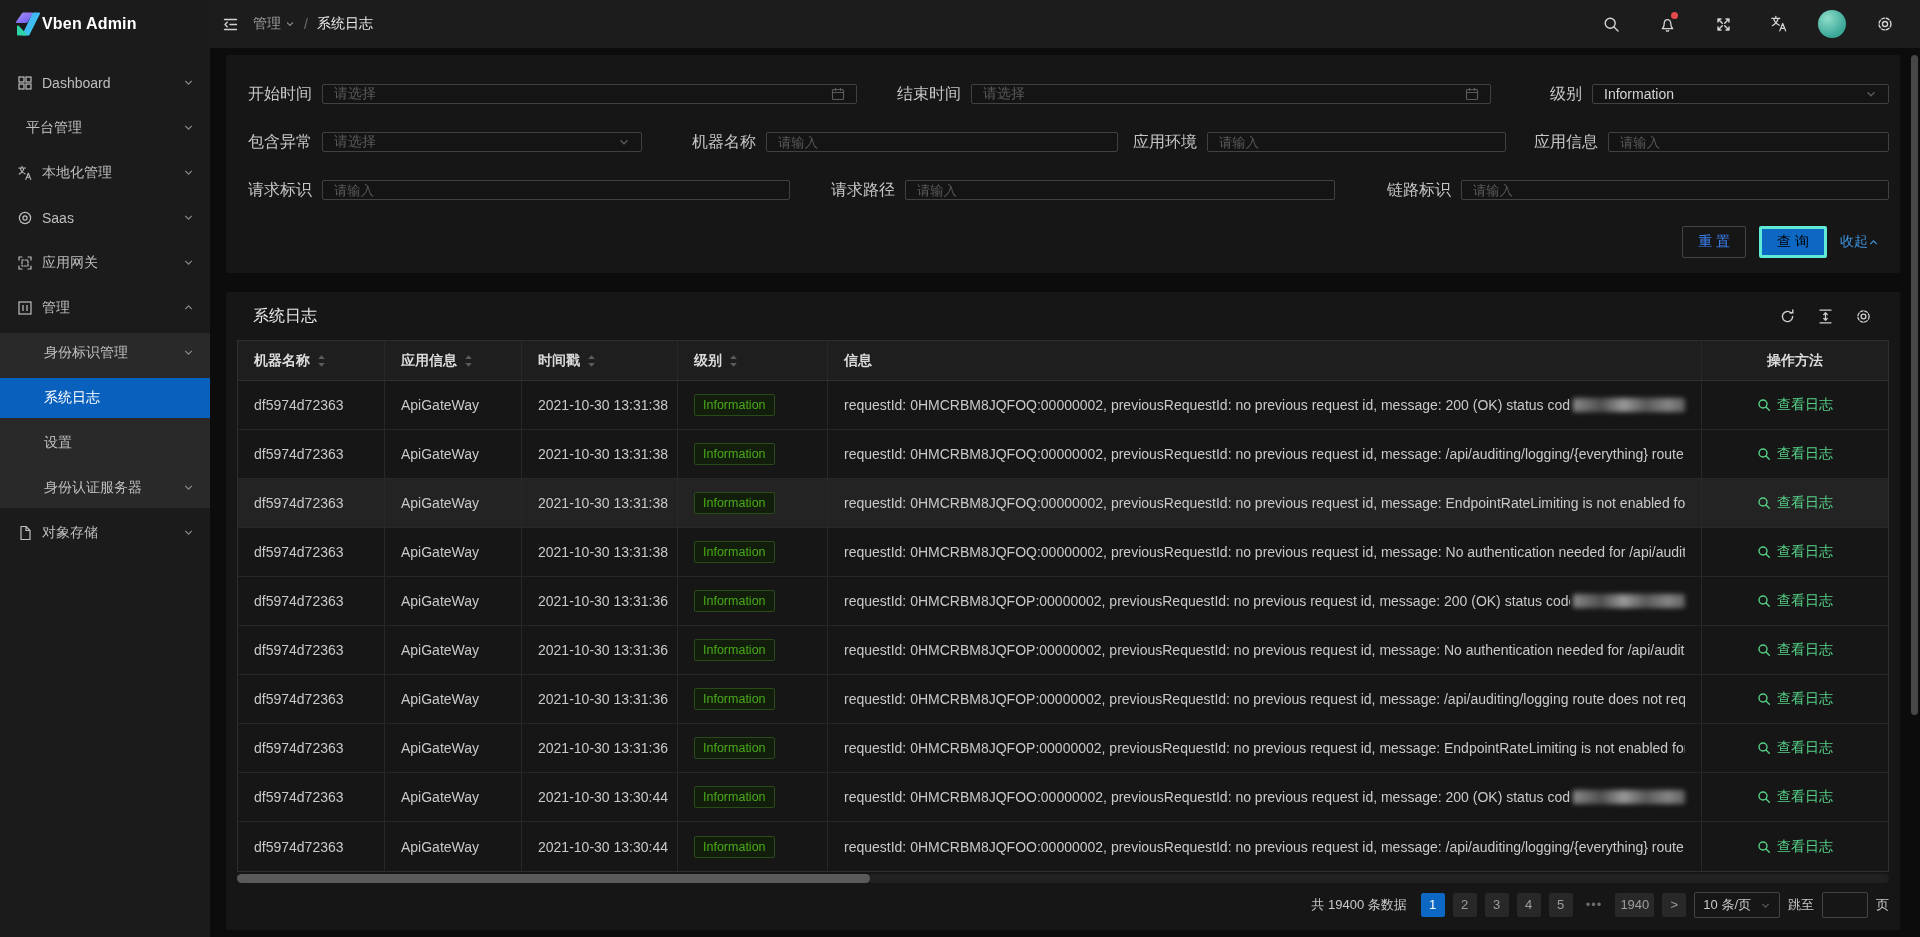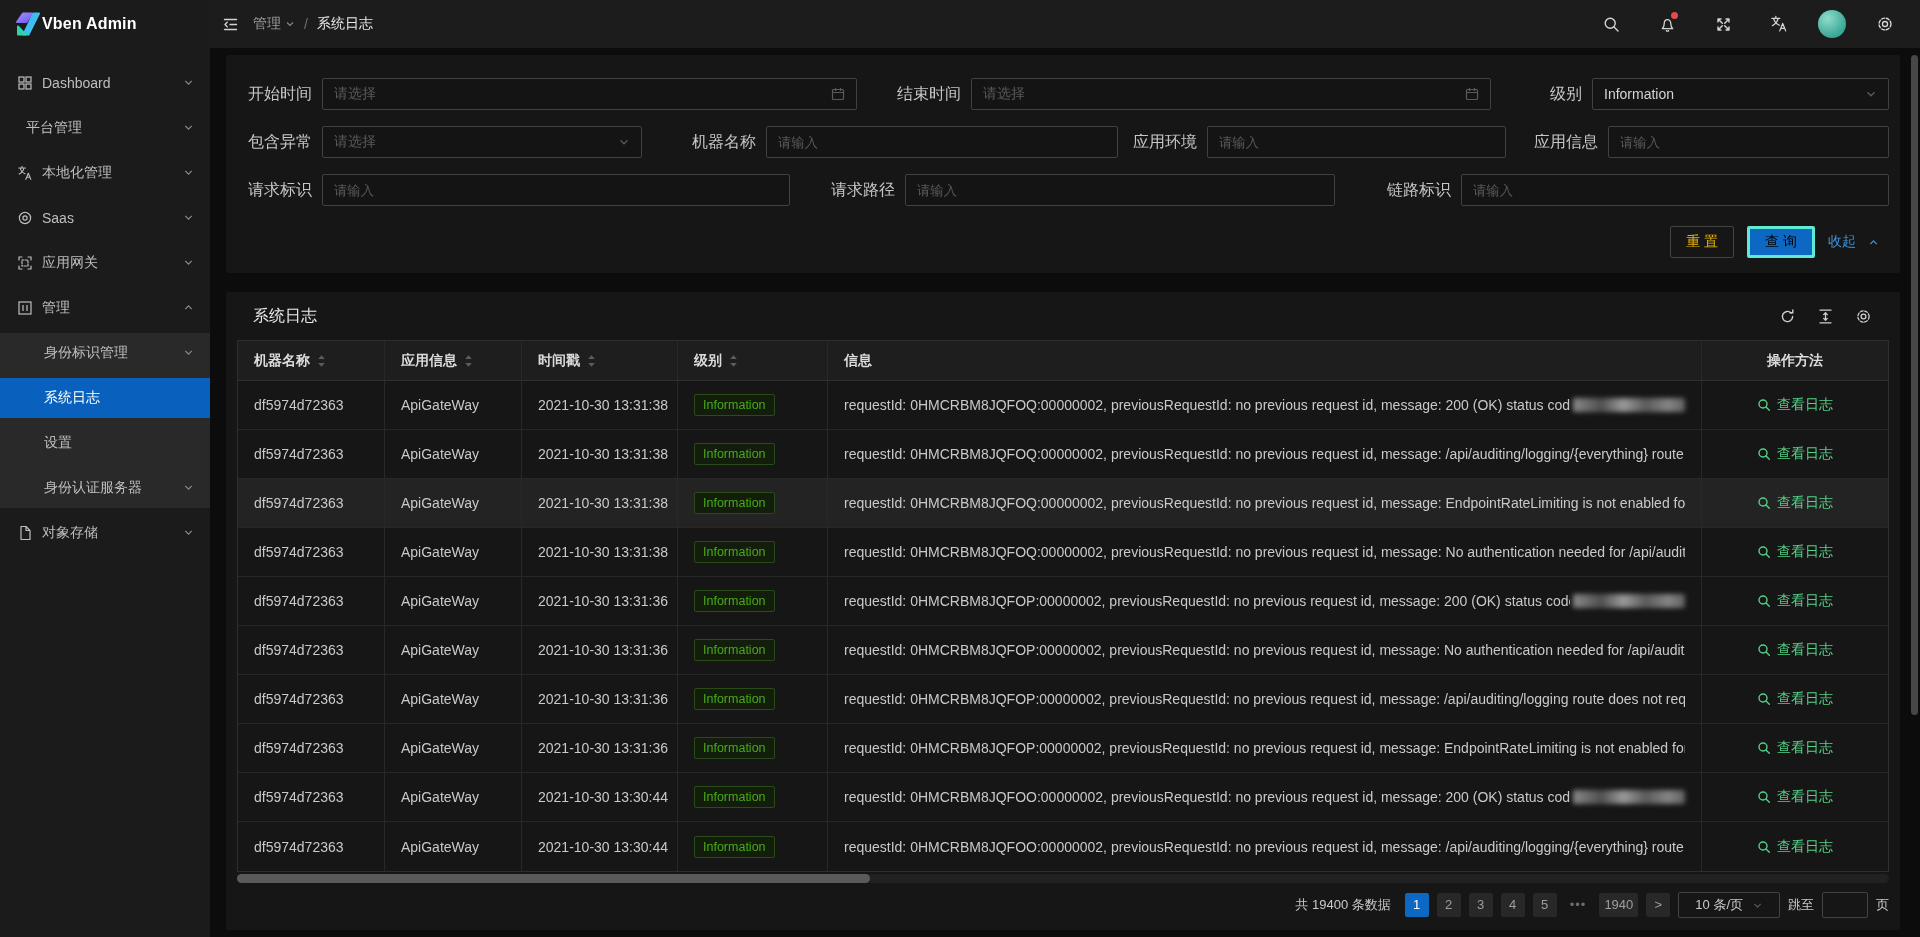--- a/index.html
+++ b/index.html
@@ -35,31 +35,31 @@
   .dot { position:absolute; top:12px; right:6px; width:7px; height:7px; border-radius:50%; background:#e5484d; }
   .avatar { width:28px; height:28px; border-radius:50%; background:radial-gradient(circle at 35% 30%, #8fdcc9, #3aa797 70%); cursor:pointer; flex:none; }
 
   .content { flex:1; position:relative; min-height:0; }
 
   
   .filter-card { position:relative; margin:7px 20px 0 16px; height:218px; background:#161616; border-radius:2px; }
   .field { position:absolute; height:32px; display:flex; align-items:center; }
   .lbl { flex:none; text-align:right; margin-right:10px; color:#c6c6c6; font-size:16px; }
   .lbl.w70 { width:70px; } .lbl.w32 { width:32px; }
-  .ctrl { flex:1; height:32px; background:#141414; border:1px solid #414141; border-radius:2px; display:flex; align-items:center; padding:0 11px; gap:8px; color:#d4d4d4; cursor:text; min-width:0; }
+  .ctrl { flex:1; height:20px; background:#141414; border:1px solid #414141; border-radius:2px; display:flex; align-items:center; padding:0 11px; gap:8px; color:#d4d4d4; cursor:text; min-width:0; }
   .ctrl .ph { color:#595959; flex:1; white-space:nowrap; overflow:hidden; }
   .ctrl .val { color:#d4d4d4; flex:1; }
   .ctrl .sfx { flex:none; display:flex; color:#5a5a5a; }
   input.ctrl { outline:none; }
   input.ctrl::placeholder { color:#595959; }
   .fbtns { position:absolute; top:171px; right:21px; display:flex; align-items:center; gap:13px; }
   .btn { height:32px; padding:0 15px; border-radius:2px; font-size:14px; display:flex; align-items:center; cursor:pointer; white-space:nowrap; }
-  .btn-reset { border:1px solid #434343; color:#eab308; background:transparent; }
+  .btn-reset { border:1px solid #434343; color:#3b82f6; background:transparent; }
   .btn-primary { background:#0c68c3; color:#000000; border:3px solid #5eead4; }
-  .link-collapse { color:#3d93dd; display:flex; align-items:center; gap:12px; cursor:pointer; font-size:14px; }
+  .link-collapse { color:#3d93dd; display:flex; align-items:center; gap:0; cursor:pointer; font-size:14px; }
 
   
   .table-card { margin:19px 20px 0 16px; height:638px; background:#161616; border-radius:2px; display:flex; flex-direction:column; }
   .tc-head { height:48px; flex:none; display:flex; align-items:center; justify-content:space-between; padding:0 28px 0 27px; }
   .tc-title { font-size:16px; color:#eaeaea; }
   .tc-tools { display:flex; align-items:center; gap:21px; color:#cfcfcf; }
   .tool { display:flex; cursor:pointer; }
   .tbl { margin:0 11px; border:1px solid #2e2e2e; }
   .tr { display:flex; height:49px; border-bottom:1px solid #272727; }
   .tr:last-child { border-bottom:none; }
@@ -79,21 +79,21 @@
 
   .hscroll { margin:2px 11px 0; height:9px; background:#212121; border-radius:5px; position:relative; }
   .hthumb { position:absolute; left:0; top:0; height:9px; width:633px; background:#5a5a5a; border-radius:5px; cursor:grab; }
 
   
   .pager { margin-top:9px; padding-right:11px; display:flex; align-items:center; justify-content:flex-end; gap:8px; font-size:13px; color:#c9c9c9; }
   .pg-total { margin-right:6px; }
   .pg { min-width:24px; height:24px; padding:0 5px; line-height:24px; text-align:center; border-radius:2px; background:#282828; color:#9e9e9e; cursor:pointer; }
   .pg.active { background:#0c68c3; color:#fff; }
   .pg.dots { background:transparent; color:#6e6e6e; letter-spacing:1px; }
-  .pg-select { height:26px; border:1px solid #434343; border-radius:2px; display:flex; align-items:center; gap:9px; padding:0 16px; cursor:pointer; color:#c9c9c9; }
+  .pg-select { height:26px; border:1px solid #434343; border-radius:2px; display:flex; align-items:center; gap:9px; padding:0 8px; cursor:pointer; color:#c9c9c9; }
   .pg-jump { display:flex; align-items:center; gap:8px; }
   .pg-jump input { width:46px; height:26px; background:transparent; border:1px solid #434343; border-radius:2px; color:#d4d4d4; outline:none; padding:0 6px; }
 
   
   .vscroll { position:fixed; right:2px; top:55px; width:7px; height:660px; background:#474747; border-radius:4px; }
 
   svg { display:block; }
 </style>
 </head>
 <body>

